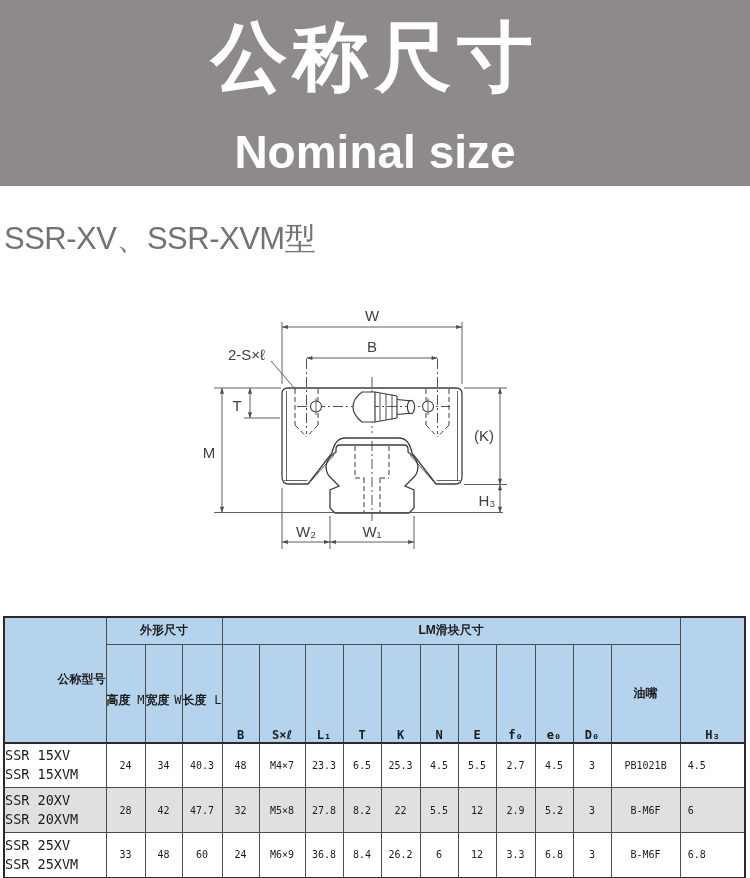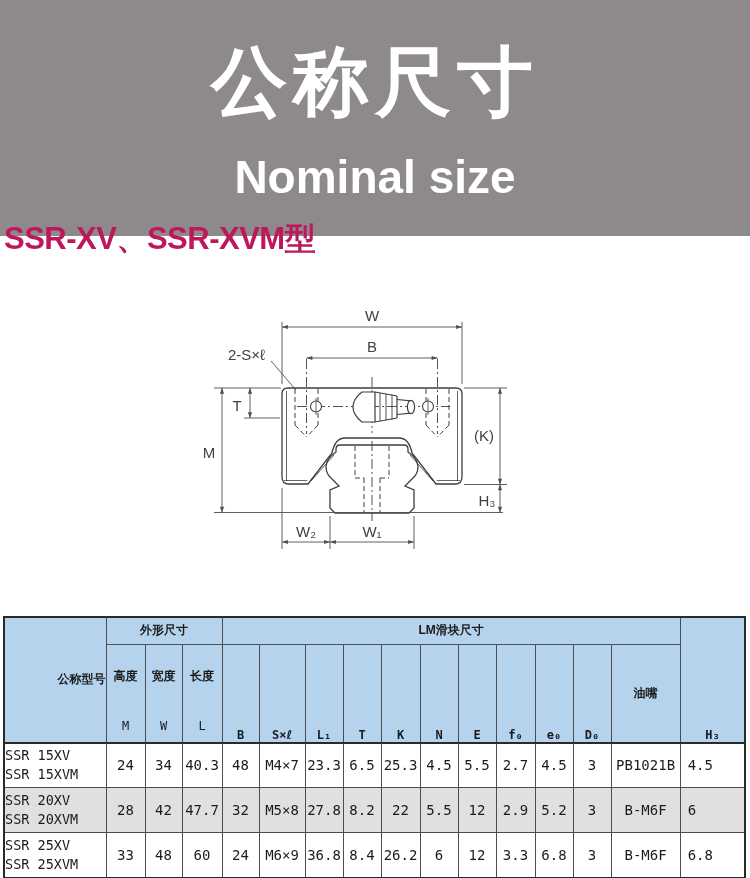--- a/index.html
+++ b/index.html
@@ -1,51 +1,51 @@
 <!DOCTYPE html>
 <html><head>
 <meta charset="utf-8">
 <style>
   html,body{margin:0;padding:0;background:#fff;}
   .page{position:relative;width:750px;height:878px;background:#ffffff;overflow:hidden;
         font-family:"Liberation Sans","DejaVu Sans",sans-serif;color:#1b1b1b;}
 
   
-  .banner{position:absolute;left:0;top:0;width:750px;height:236px;background:#8e8a8c;
+  .banner{position:absolute;left:0;top:0;width:750px;height:186px;background:#8e8a8c;
           display:flex;flex-direction:column;align-items:center;justify-content:center;}
   .banner .zh{color:#fff;font-size:76px;font-weight:bold;letter-spacing:6px;line-height:1;margin-top:8px;}
   .banner .en{color:#fff;font-size:46px;font-weight:bold;letter-spacing:0px;line-height:1;margin-top:34px;}
 
   
-  .sec-title{position:absolute;left:4px;top:218px;font-size:31px;font-weight:bold;
-             color:#be185d;letter-spacing:-0.5px;white-space:nowrap;}
+  .sec-title{position:absolute;left:4px;top:218px;font-size:31px;font-weight:normal;
+             color:#737373;letter-spacing:-0.5px;white-space:nowrap;}
 
   
   .diagram{position:absolute;left:190px;top:298px;}
   .diagram svg text{font-family:"Liberation Sans","DejaVu Sans",sans-serif;font-size:15px;fill:#3d4246;}
 
   
   table.dim{position:absolute;left:3px;top:616px;width:741px;border-collapse:collapse;
             table-layout:fixed;border:2px solid #2a2a2a;}
   table.dim th,table.dim td{border:1px solid #4d4d4d;padding:0;}
   table.dim thead{border-bottom:2px solid #2a2a2a;}
   table.dim thead th{background:#b5d3ed;font-weight:bold;font-size:12px;}
   tr.r1{height:27px;} tr.r2{height:97px;}
   tbody tr{height:45px;}
   th.model-h{vertical-align:middle;text-align:right;}
   th.group{vertical-align:middle;text-align:center;}
   th.dual{vertical-align:top;}
-  th.dual .wrap{display:flex;flex-direction:column;align-items:center;justify-content:space-between;
+  th.dual .wrap{display:flex;flex-direction:row;align-items:center;justify-content:space-between;
                 height:97px;box-sizing:border-box;padding:23px 0 9px;text-align:center;}
   th.dual .sym, th.symcell, td.num, td.model, th.h3col{
       font-family:"DejaVu Sans Mono","DejaVu Sans",monospace;font-weight:normal;}
   th.symcell{vertical-align:bottom;text-align:center;padding-bottom:10px;font-size:15px;}
   th.h3col{vertical-align:bottom;text-align:center;padding-bottom:10px;font-size:15px;}
   th.nipple{vertical-align:middle;text-align:center;}
-  td.num{text-align:center;vertical-align:middle;font-size:14px;}
+  td.num{text-align:center;vertical-align:middle;font-size:10px;}
   td.num.left{text-align:left;padding-left:7px;}
   td.model{text-align:left;vertical-align:middle;padding-left:8px;font-size:13.5px;line-height:19px;}
   tr.alt td{background:#e0e0e0;}
 </style>
 </head>
 <body>
 
 <div class="page">
 
   <div class="banner">

